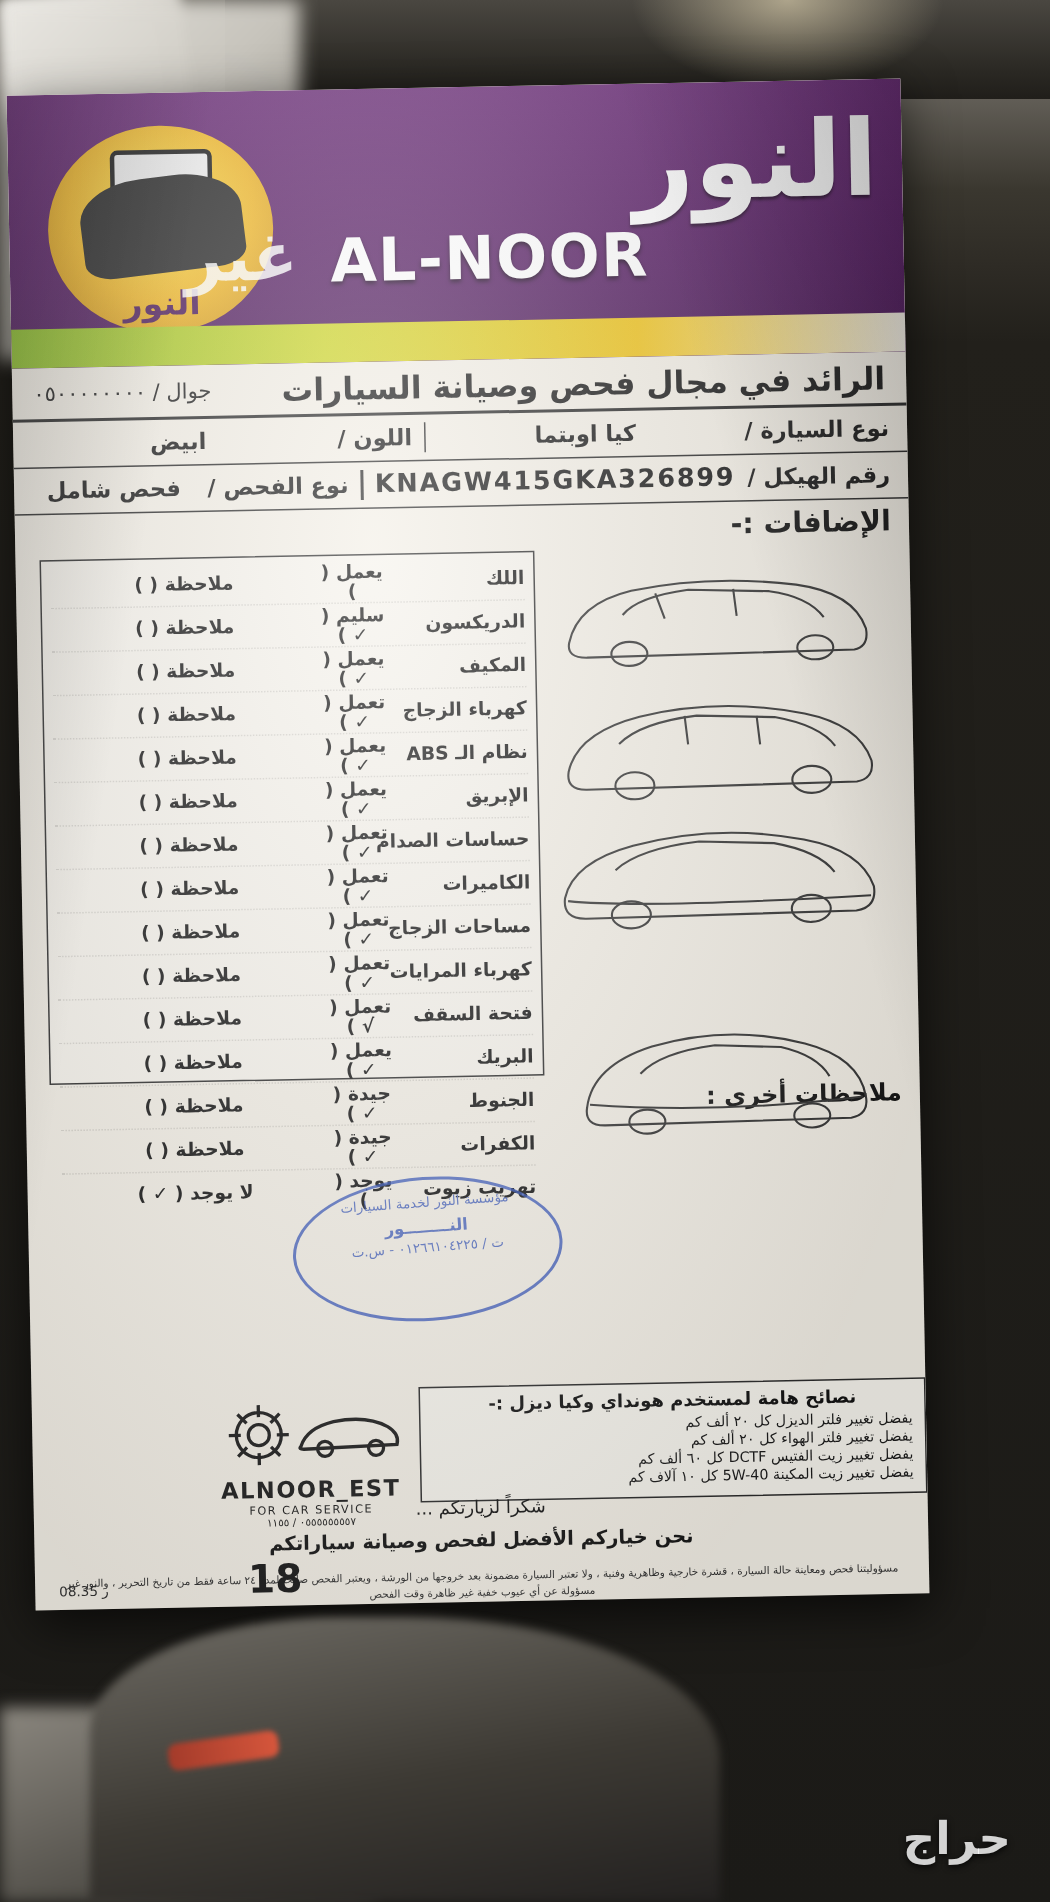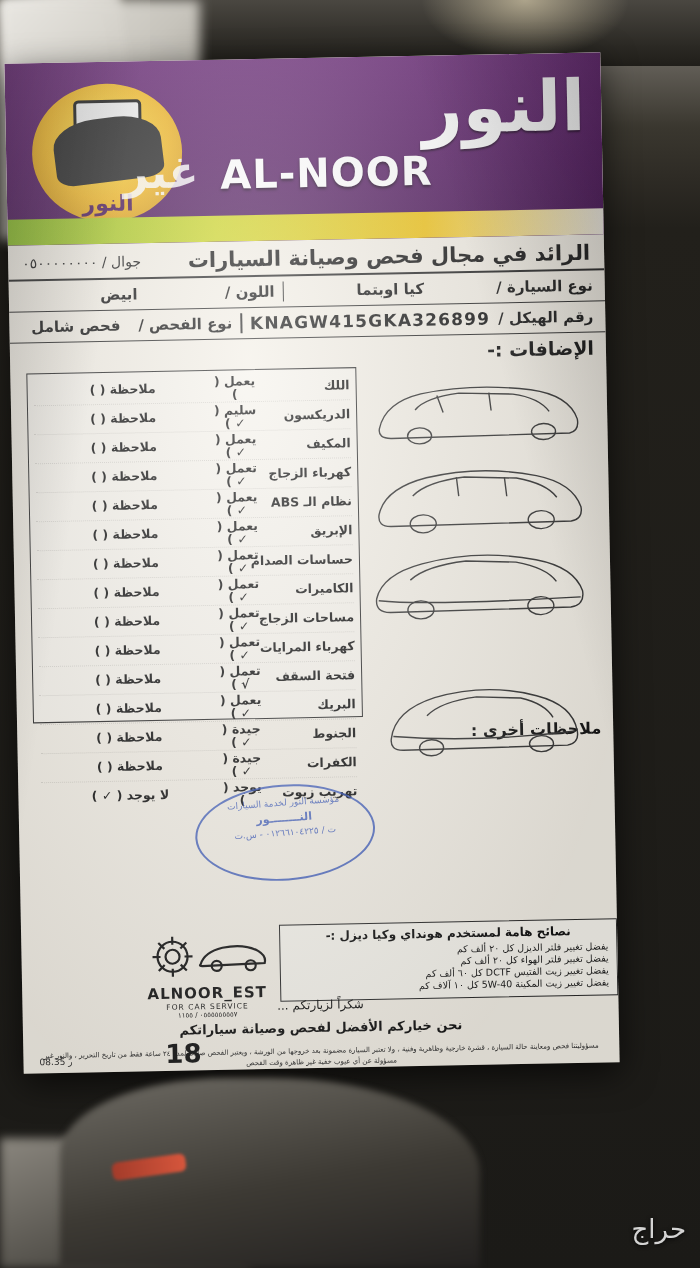--- a/index.html
+++ b/index.html
@@ -184,22 +184,22 @@
   .slogan{position:absolute;left:0;right:0;top:962px;text-align:center;font-size:13px;font-weight:700;color:#171717;}
   .fineprint{
     position:absolute;left:10px;right:10px;top:988px;text-align:center;
     font-size:7px;color:#333;line-height:1.5;
   }
   .pagenum{position:absolute;left:16px;bottom:6px;font-size:9px;color:#333;direction:ltr;}
   .foot18{position:absolute;left:142px;bottom:2px;font-size:26px;font-weight:700;color:#1b1b1b;}
 
   
   .watermark{
-    position:absolute;right:14px;bottom:24px;color:rgba(255,255,255,.82);
-    font-size:26px;font-weight:400;letter-spacing:1px;
+    position:absolute;right:26px;bottom:24px;color:rgba(255,255,255,.82);
+    font-size:30px;font-weight:700;letter-spacing:1px;
     text-shadow:0 1px 4px rgba(0,0,0,.8);
   }
 </style>
 </head>
 <body>
 
 <div class="photo">
   <div class="darkroof"></div>
   <div class="topglow"></div>
   <div class="blur-strip"></div>

